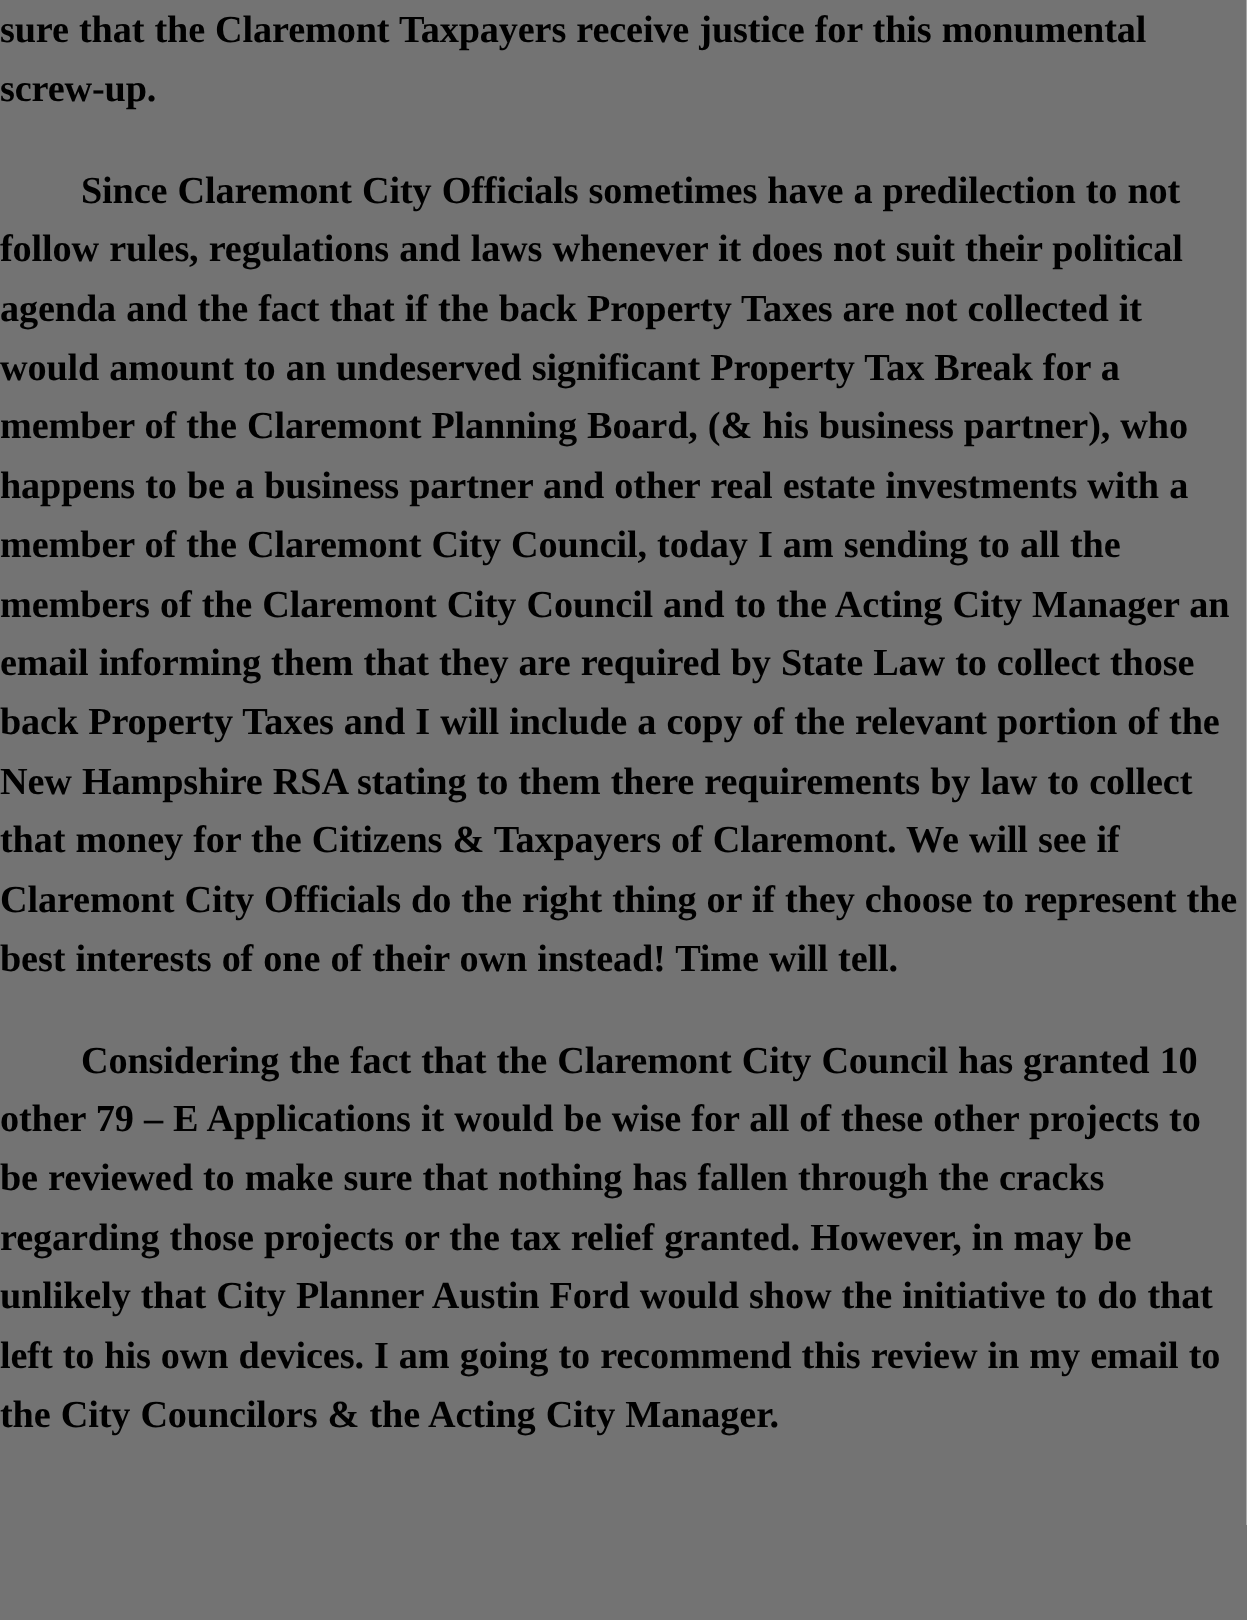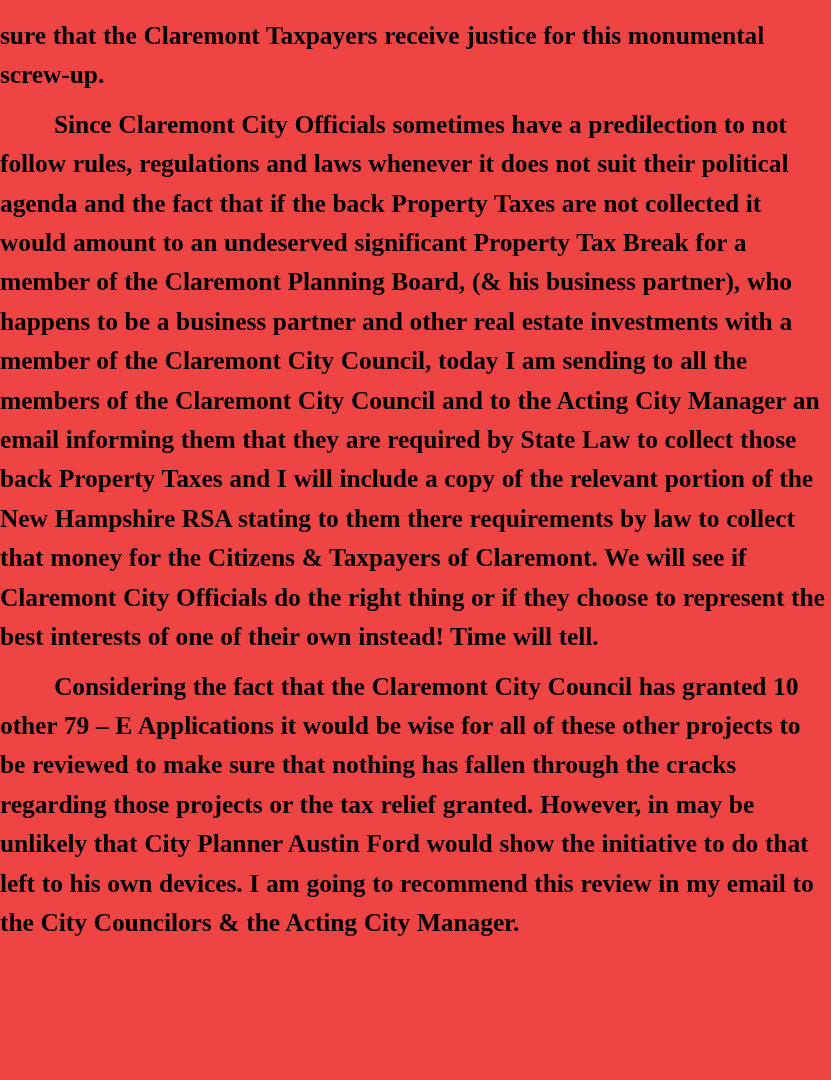--- a/index.html
+++ b/index.html
@@ -10,40 +10,40 @@
   body {
     width: 831px;
     min-height: 1080px;
     font-family: "Liberation Serif", "DejaVu Serif", serif;
     color: #000000;
   }
   .page {
     width: 831px;
     min-height: 1080px;
     box-sizing: border-box;
-    padding: 16px 2px 0px 0px;
-    background: #ef4444;
+    padding: 0px 2px 0px 0px;
+    background: #737373;
   }
   .doc-body {
     font-size: 25.5px;
     font-weight: 700;
     line-height: 39.4px;
     text-align: left;
     letter-spacing: -0.1px;
   }
   p.para {
     margin: 0;
     padding: 0;
     word-spacing: 0.5px;
   }
   p.para.indent {
     text-indent: 54px;
   }
   p.para.gap {
-    margin-top: 10px;
+    margin-top: 28px;
   }
 </style>
 </head>
 <body>
 
 <div class="page">
   <div class="doc-body">
 
     <p class="para">sure that the Claremont Taxpayers receive justice for this monumental screw-up.</p>
 

